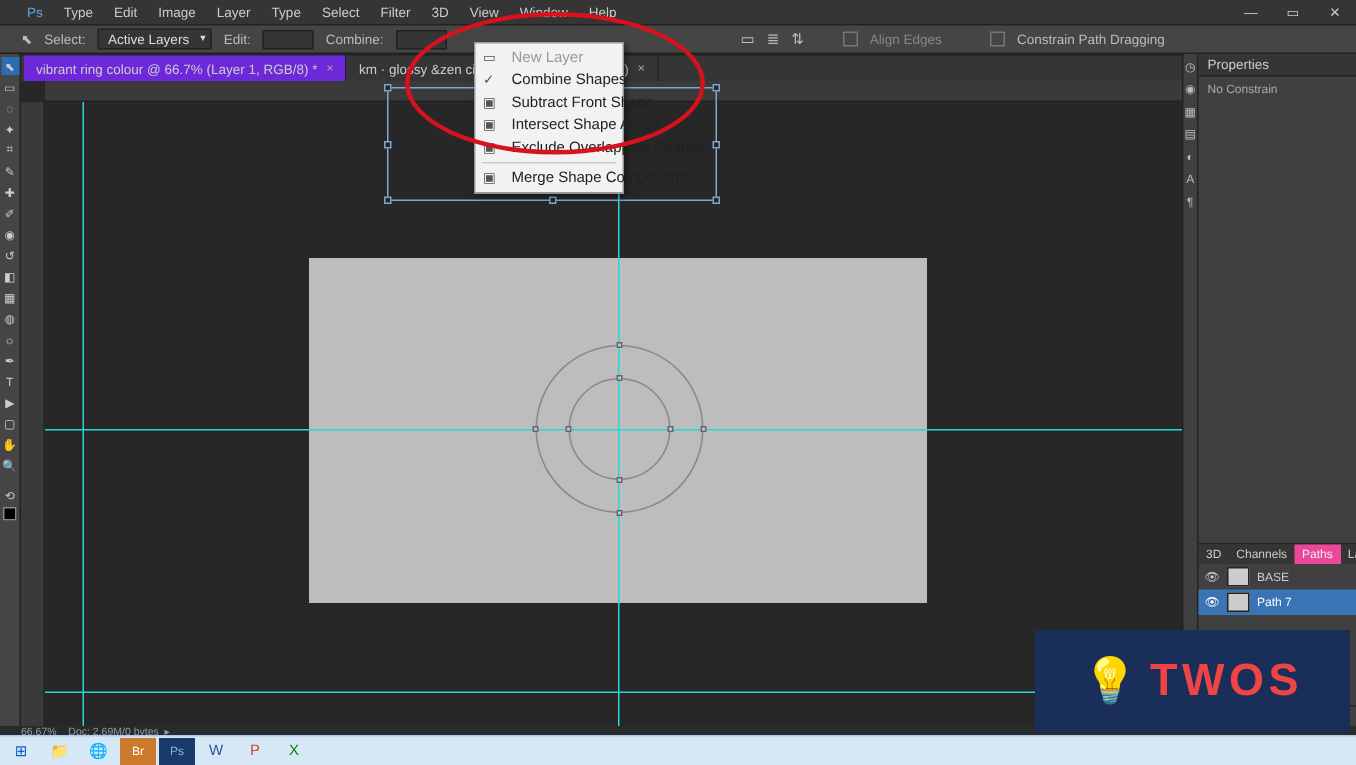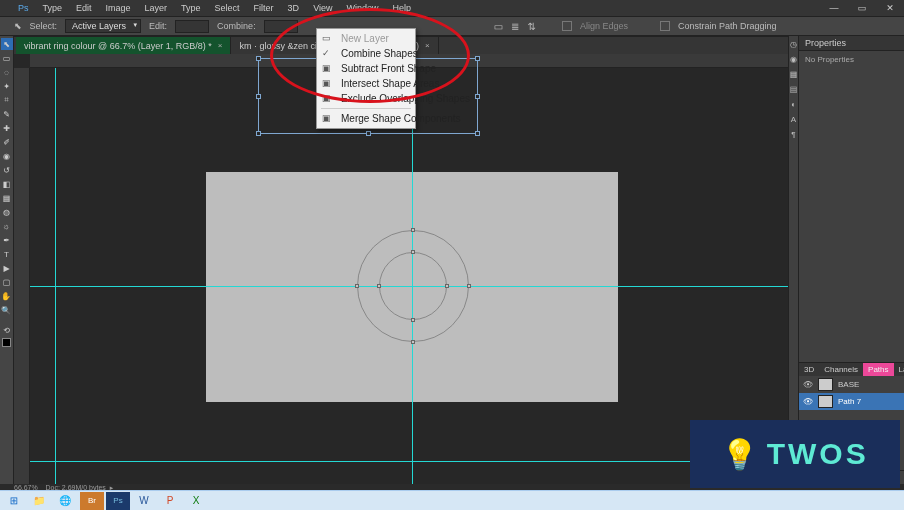--- a/index.html
+++ b/index.html
@@ -11,21 +11,21 @@
 .opts{height:20px;background:#454545;display:flex;align-items:center;padding-left:14px;gap:8px;font-size:9px;color:#bbb;border-top:1px solid #222;border-bottom:1px solid #222}
 .opts-select{background:#353535;border:1px solid #222;padding:1px 14px 1px 6px;color:#ddd;font-size:9px;position:relative}
 .opts-select::after{content:"▾";position:absolute;right:3px;top:1px;font-size:7px}
 .opts-box{width:34px;height:13px;background:#353535;border:1px solid #222}
 .workspace{position:absolute;top:36px;left:0;right:0;bottom:26px}
 .tool-col{position:absolute;left:0;top:0;width:14px;bottom:0;background:#454545;border-right:1px solid #222;display:flex;flex-direction:column;align-items:center;padding-top:2px;gap:2px}
 .tool-col .t{width:12px;height:12px;display:flex;align-items:center;justify-content:center;color:#ccc;font-size:8px}
 .tool-col .t.sel{background:#2d6cb3}
 .tabs{position:absolute;left:14px;top:0;height:18px;right:116px;background:#353535;display:flex;padding-left:2px;font-size:9px;color:#ccc;border-top:1px solid #222}
 .tab{padding:3px 8px;display:flex;align-items:center;gap:6px;border-right:1px solid #222}
-.tab.act{background:#14532d}
+.tab.act{background:#6d28d9}
 .tab .x{color:#aaa;font-size:8px}
 .canvas-area{position:absolute;left:14px;top:18px;right:116px;bottom:0;background:#272727}
 .ruler-h{position:absolute;left:16px;right:0;top:0;height:14px;background:#3a3a3a;border-bottom:1px solid #222}
 .ruler-v{position:absolute;left:0;top:14px;width:16px;bottom:0;background:#3a3a3a;border-right:1px solid #222}
 .artboard{position:absolute;left:192px;top:118px;width:412px;height:230px;background:#bdbdbd}
 .guide-h{position:absolute;left:16px;right:0;height:1px;background:#24d8d4}
 .guide-v{position:absolute;top:14px;bottom:0;width:1px;background:#24d8d4}
 .sel-box{position:absolute;border:1px solid #7fa7d0;pointer-events:none}
 .handle{position:absolute;width:5px;height:5px;border:1px solid #7fa7d0;background:#272727}
 .circ{position:absolute;border:1px solid #888;border-radius:50%}
@@ -47,21 +47,21 @@
 .taskbar{position:absolute;left:0;right:0;bottom:0;height:20px;background:#d6e7f5;display:flex;align-items:center;padding-left:2px;gap:2px;border-top:1px solid #aaccee}
 .taskbar .tb{width:24px;height:18px;display:flex;align-items:center;justify-content:center;font-size:10px;color:#333}
 .ctx{position:absolute;background:#f2f2f2;border:1px solid #999;box-shadow:2px 2px 4px rgba(0,0,0,.4);font-size:10px;color:#222;padding:2px 0;z-index:50}
 .ctx-item{padding:2px 10px 2px 24px;position:relative;white-space:nowrap}
 .ctx-item.dis{color:#9a9a9a}
 .ctx-item .ic{position:absolute;left:5px;top:2px;font-size:9px;color:#555}
 .ctx-sep{height:1px;background:#ccc;margin:2px 4px}
 .ellipse-annot{position:absolute;border:3px solid #d8121c;border-radius:50%;pointer-events:none;z-index:60}
 .watermark{position:absolute;right:4px;bottom:22px;height:68px;width:210px;background:#1a2e5a;display:flex;align-items:center;justify-content:center;gap:8px;z-index:70}
 .watermark .bulb{font-size:30px}
-.watermark .txt{font-size:30px;font-weight:800;color:#5eead4;letter-spacing:3px;font-family:Arial,sans-serif}
+.watermark .txt{font-size:30px;font-weight:800;color:#ef4444;letter-spacing:3px;font-family:Arial,sans-serif}
 </style>
 </head>
 <body>
 
 <div class="menubar" data-interactable="false">
   <span data-interactable="false" style="color:#5aa8e8">Ps</span>
   <span data-interactable="true">Type</span>
   <span data-interactable="true">Edit</span>
   <span data-interactable="true">Image</span>
   <span data-interactable="true">Layer</span>
@@ -177,21 +177,21 @@
     <span class="ri" data-interactable="true">◉</span>
     <span class="ri" data-interactable="true">▦</span>
     <span class="ri" data-interactable="true">▤</span>
     <span class="ri" data-interactable="true">◐</span>
     <span class="ri" data-interactable="true">A</span>
     <span class="ri" data-interactable="true">¶</span>
   </div>
 
   <div class="panels" data-interactable="false">
     <div class="panel-tab" data-interactable="true">Properties</div>
-    <div class="panel-body" data-interactable="false">No Properties</div>
+    <div class="panel-body" data-interactable="false">No Constrain</div>
     <div class="spacer"></div>
     <div class="paths-panel" data-interactable="false">
       <div class="paths-tabs" data-interactable="false">
         <span data-interactable="true">3D</span>
         <span data-interactable="true">Channels</span>
         <span class="act" data-interactable="true">Paths</span>
         <span data-interactable="true">Layers</span>
       </div>
       <div class="path-row" data-interactable="true">
         <span data-interactable="true" style="width:10px">👁</span>

